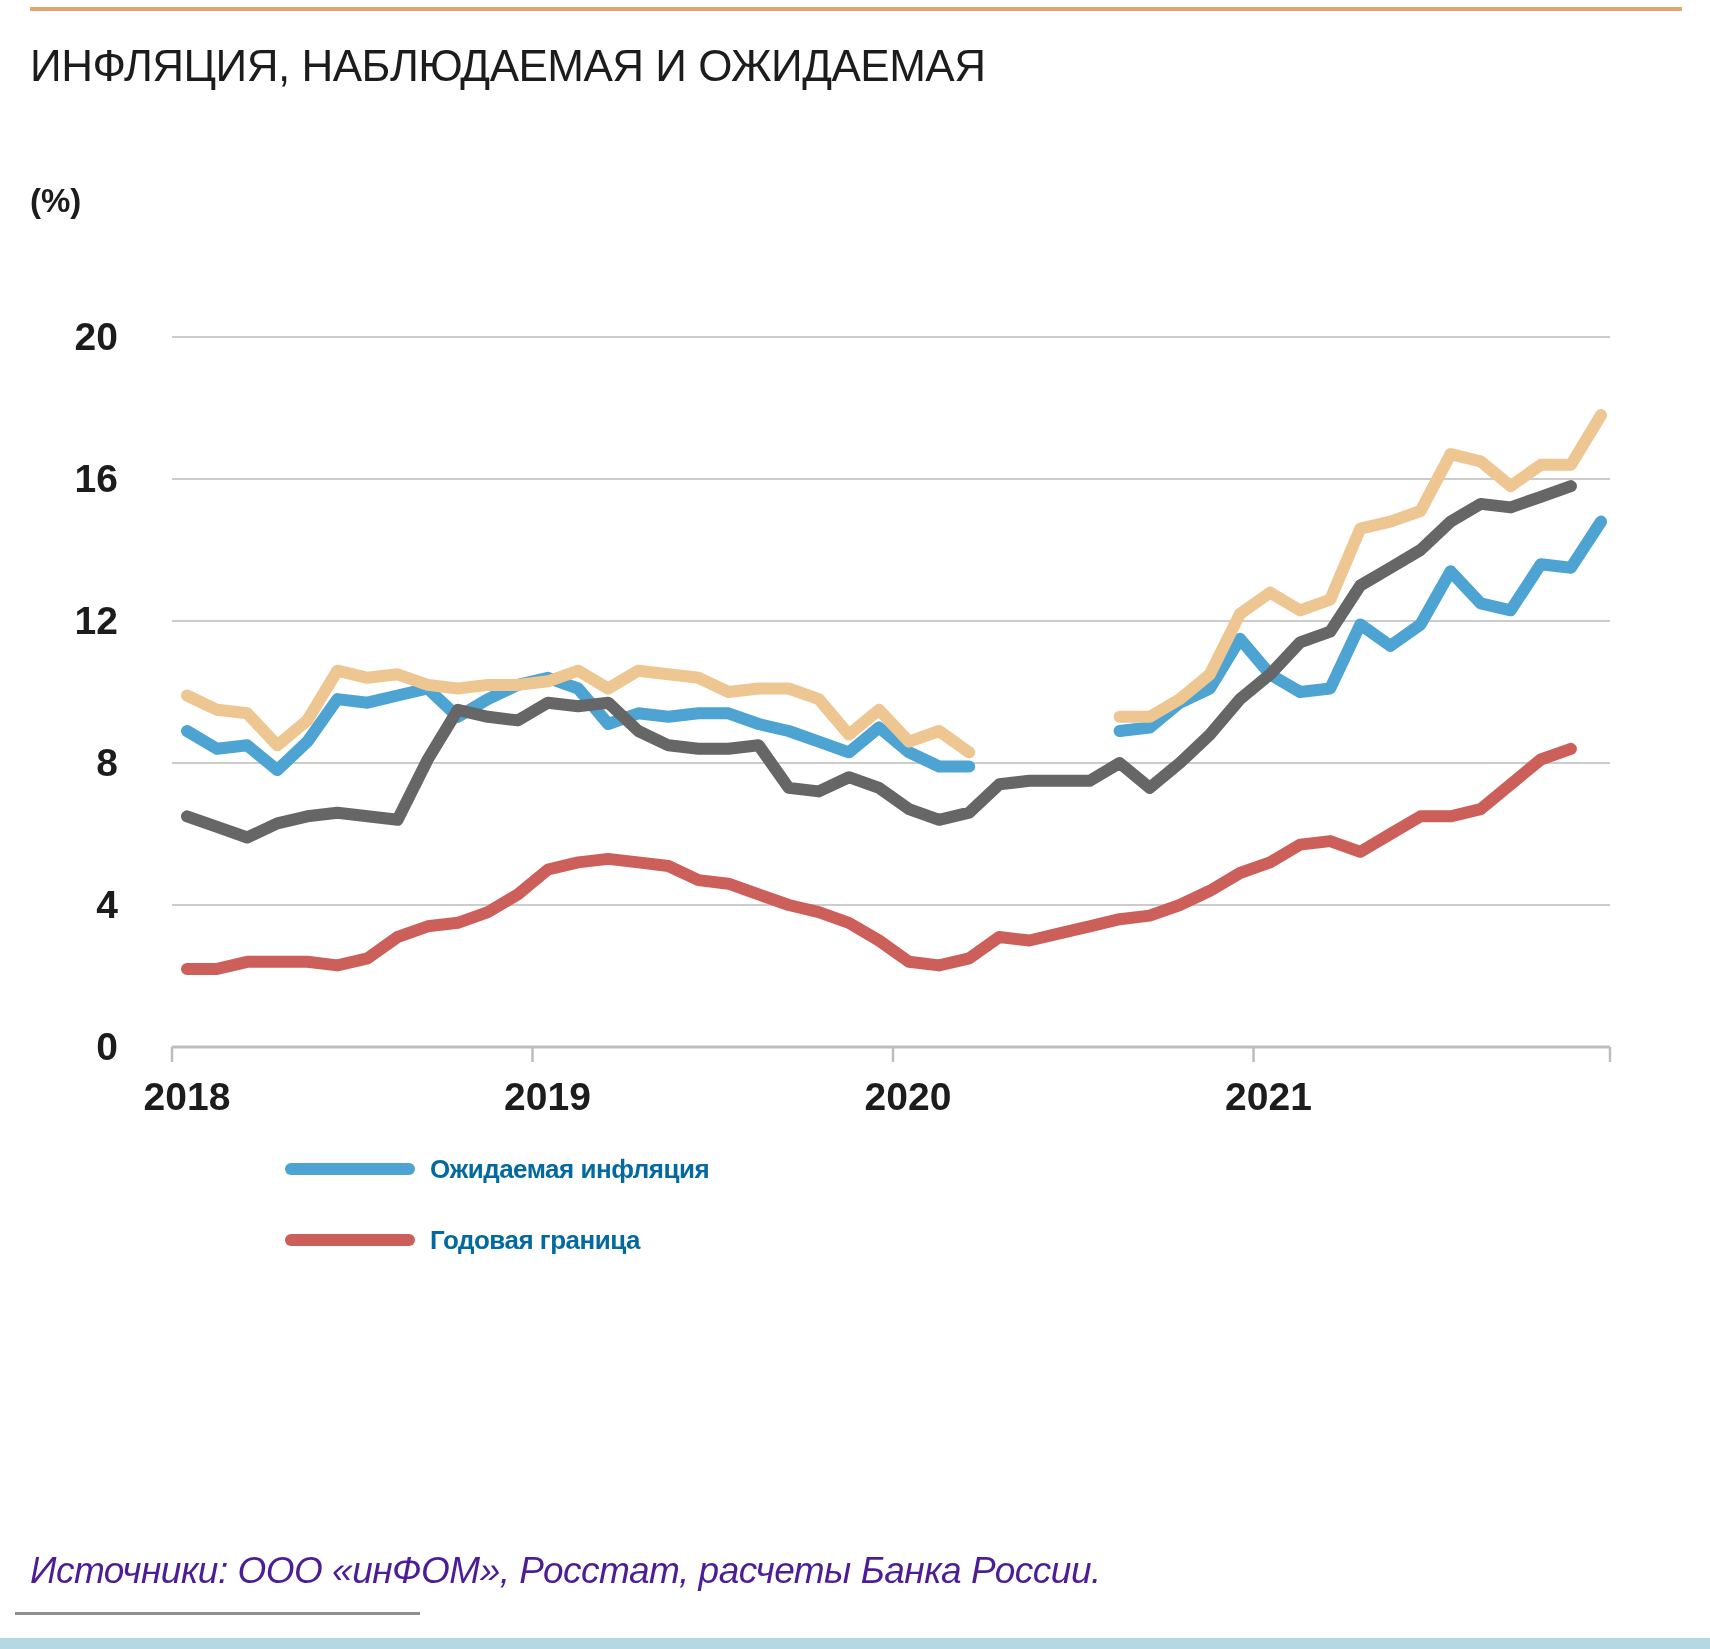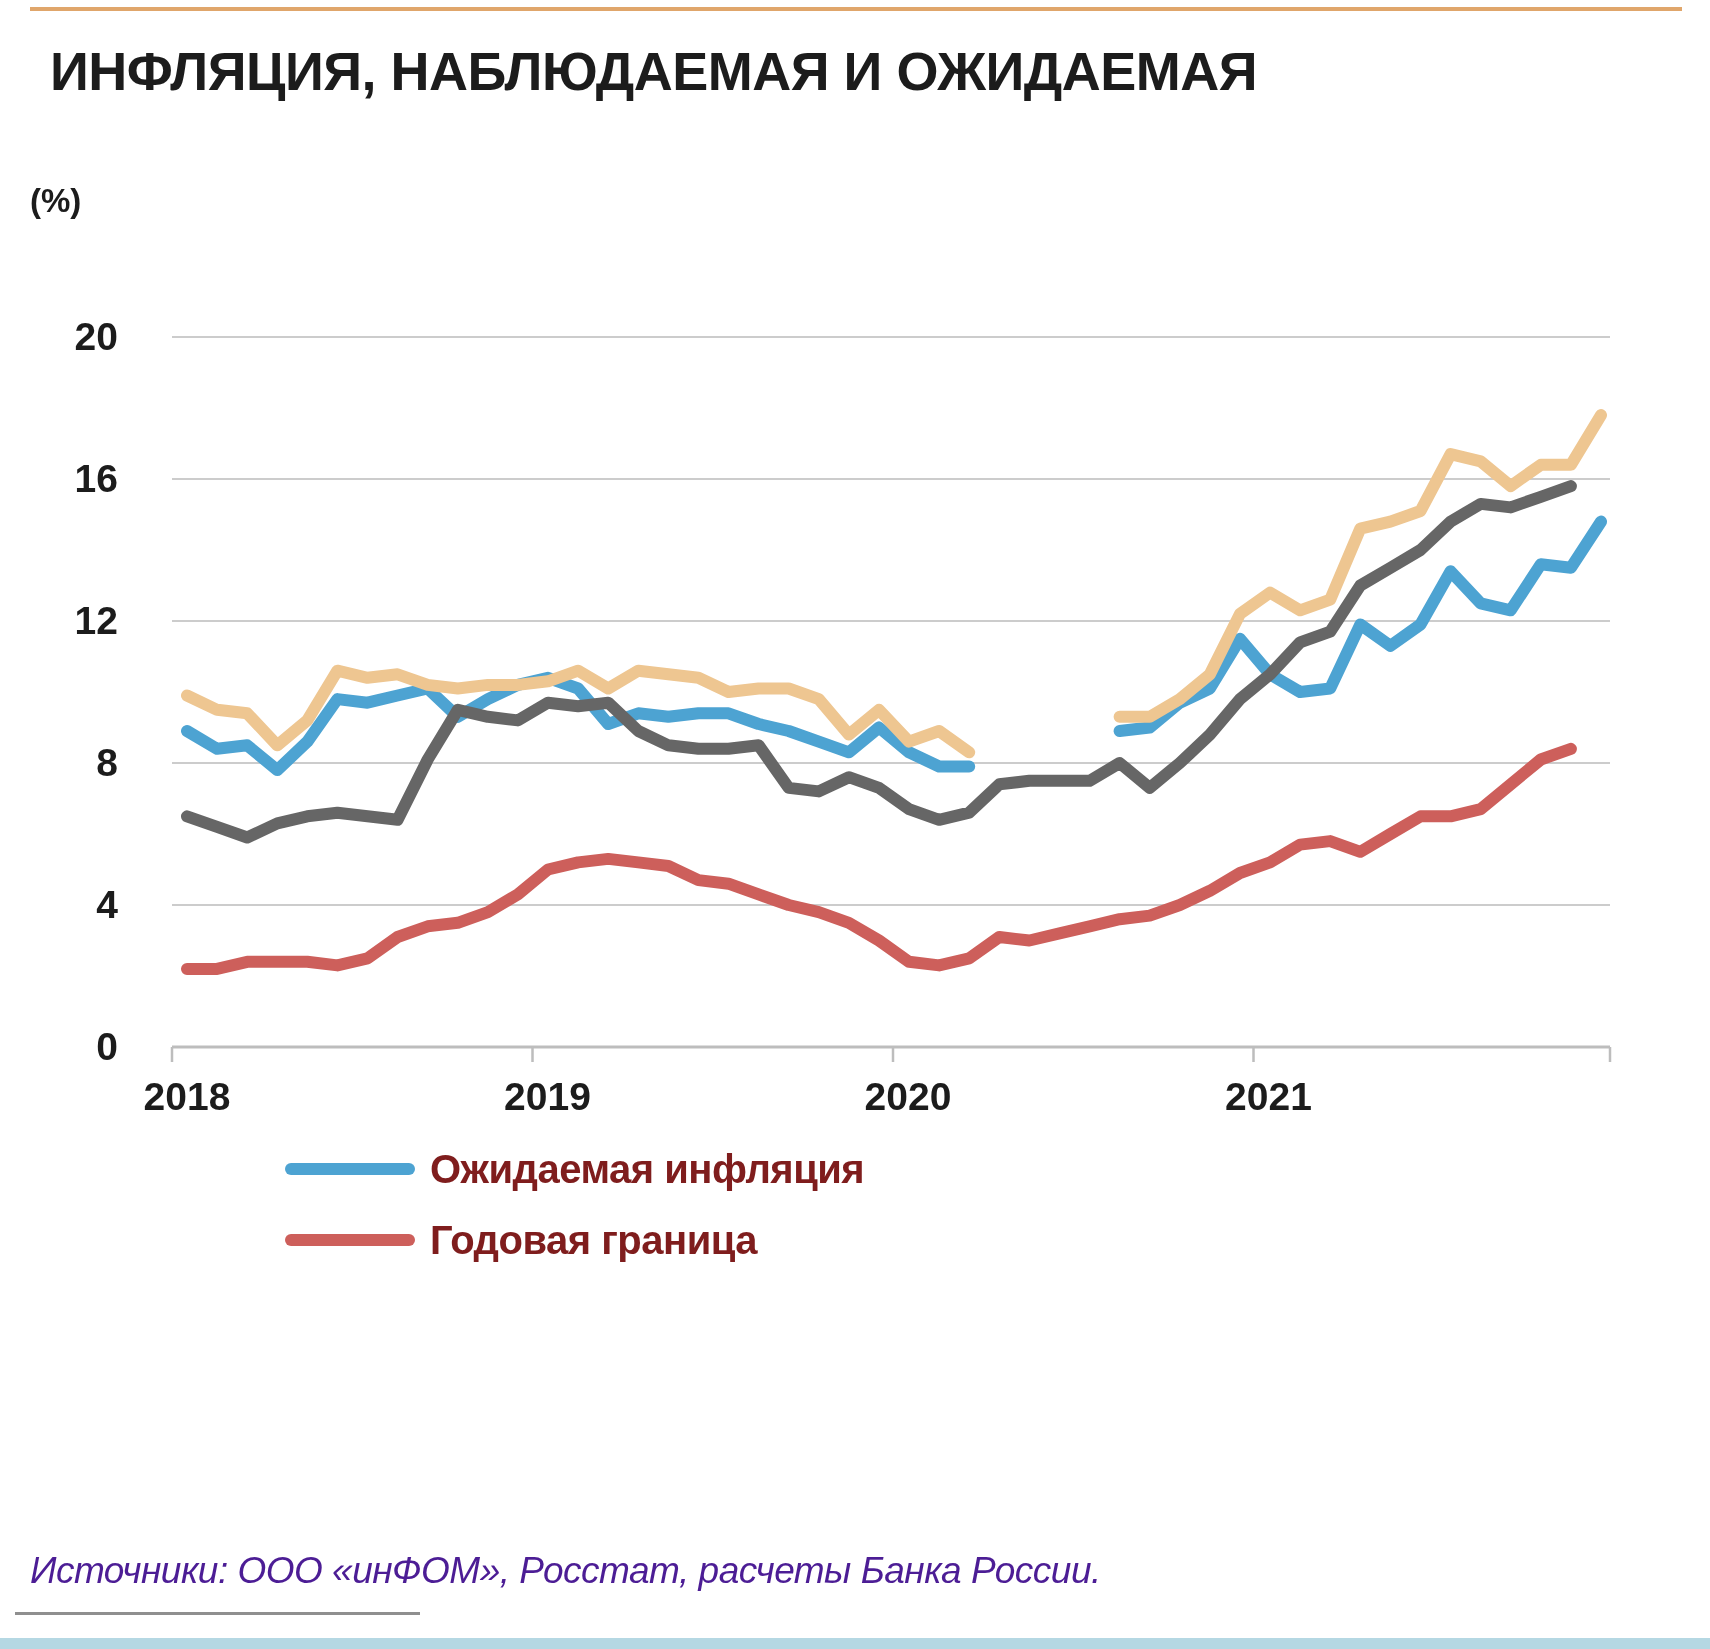--- a/index.html
+++ b/index.html
@@ -3,29 +3,29 @@
 <meta charset="utf-8">
 <style>
   html,body{margin:0;padding:0;}
   body{
     width:1710px;height:1649px;position:relative;background:#ffffff;
     font-family:"Liberation Sans", sans-serif;color:#1f1f1f;overflow:hidden;
   }
   .top-rule{position:absolute;left:30px;top:7px;width:1652px;height:4px;}
   .title{
     position:absolute;left:30px;top:40px;width:1250px;
-    font-size:54px;font-weight:700;line-height:1.16;letter-spacing:-0.5px;color:#1c1c1c;margin-left:20px;
+    font-size:44px;font-weight:400;line-height:1.16;letter-spacing:-0.5px;color:#1c1c1c;
   }
   .unit{position:absolute;left:30px;top:182px;font-size:33px;font-weight:700;color:#1c1c1c;}
   #chart{position:absolute;left:0;top:0;width:1710px;height:1649px;}
   .axlbl{font-family:"Liberation Sans",sans-serif;font-size:39px;font-weight:700;fill:#1c1c1c;}
   .legend{position:absolute;left:285px;top:1146px;width:1100px;}
   .legend-row{display:flex;align-items:flex-start;margin-bottom:25px;}
   .swatch{flex:0 0 130px;height:12px;border-radius:6px;margin-top:17px;margin-right:15px;}
-  .legend-label{font-size:40px;font-weight:700;letter-spacing:-0.5px;line-height:46px;color:#7f1d1d;max-width:900px;}
+  .legend-label{font-size:26px;font-weight:700;letter-spacing:-0.5px;line-height:46px;color:#0369a1;max-width:900px;}
   .source{
     position:absolute;left:30px;top:1550px;width:1300px;
     font-size:37px;font-style:italic;font-weight:400;letter-spacing:-0.5px;color:#4c1d95;
   }
   .source-underline{position:absolute;left:15px;top:1612px;width:405px;height:3px;background:#8f8f8f;}
   .bottom-bar{position:absolute;left:0;bottom:0;width:1710px;height:11px;}
 </style>
 </head>
 <body>
 

